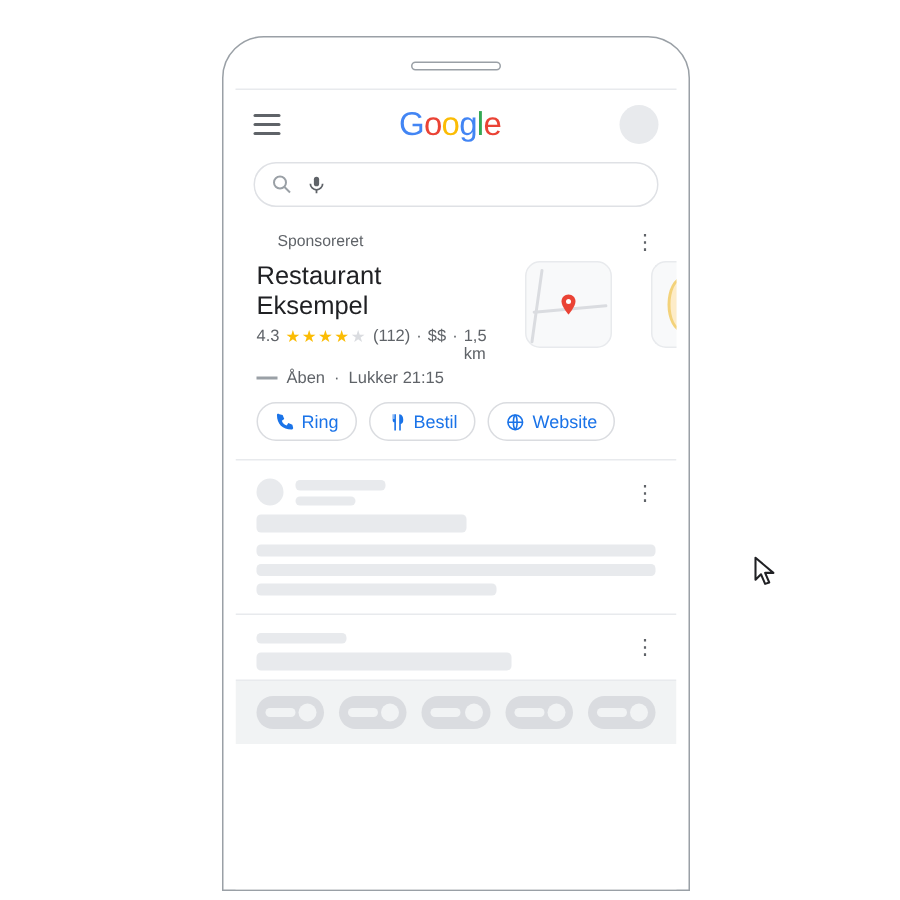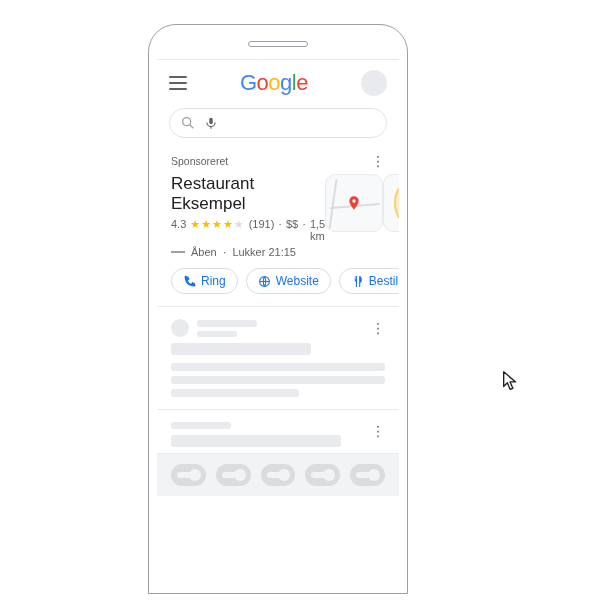--- a/index.html
+++ b/index.html
@@ -6,21 +6,21 @@
   body {
     width: 600px; height: 600px;
     background: #fff;
     font-family: Arial, Helvetica, sans-serif;
     position: relative;
     overflow: hidden;
   }
   .phone {
     position: absolute;
     left: 148px; top: 24px;
-    width: 260px; height: 570px;
+    width: 312px; height: 570px;
     border: 1.5px solid #9aa0a6;
     border-radius: 28px 28px 0 0;
     background: #fff;
     overflow: hidden;
   }
   .speaker {
     position: absolute;
     left: 50%; top: 16px;
     transform: translateX(-50%);
     width: 60px; height: 6px;
@@ -76,24 +76,24 @@
   .tab.active::after {
     content:""; position:absolute; left:0; right:0; bottom:-1px; height:3px;
     background:#1a73e8; border-radius:2px 2px 0 0;
   }
   .tab-ph { width: 30px; height: 8px; background:#e8eaed; border-radius:3px; }
   .card {
     padding: 10px 14px 12px 14px;
     border-bottom: 1px solid #e8eaed;
     position: relative;
   }
-  .sponsor-row { display:flex; justify-content:space-between; align-items:center; }
+  .sponsor-row { display:flex; justify-content:space-between; align-items:center;margin-left:14px; }
   .sponsored { font-size: 10.5px; color:#5f6368; }
   .kebab { color:#5f6368; font-size:14px; cursor:pointer; line-height:1; letter-spacing:0; }
-  .biz-row { display:flex; gap:0; margin-top:6px; }
+  .biz-row { display:flex; gap:26px; margin-top:6px; }
   .biz-col { flex:1; }
   .biz-name { font-size: 17px; color:#202124; font-weight:400; }
   .rating-row { display:flex; align-items:flex-start; gap:4px; margin-top:4px; font-size:11px; color:#5f6368; }
   .stars { color:#fbbc04; font-size:11px; letter-spacing:1px; }
   .star-gray { color:#dadce0; }
   .meta-row { display:flex; align-items:center; gap:6px; margin-top:4px; font-size:11px; color:#5f6368; }
   .dash { width:14px; height:1.5px; background:#9aa0a6; }
   .thumb {
     width: 58px; height:58px; border-radius:10px;
     border:1px solid #e8eaed; flex-shrink:0;
@@ -186,21 +186,21 @@
       <div class="sponsor-row">
         <div class="sponsored">Sponsoreret</div>
         <div class="kebab">⋮</div>
       </div>
       <div class="biz-row">
         <div class="biz-col">
           <div class="biz-name">Restaurant Eksempel</div>
           <div class="rating-row">
             <span>4.3</span>
             <span class="stars">★★★★<span class="star-gray">★</span></span>
-            <span>(191)</span>
+            <span>(112)</span>
             <span>·</span>
             <span>$$</span>
             <span>·</span>
             <span>1,5 km</span>
           </div>
           <div class="meta-row">
             <span class="dash"></span>
             <span>Åben</span>
             <span>·</span>
             <span>Lukker 21:15</span>
@@ -217,31 +217,31 @@
         </div>
       </div>
       <div class="action-row">
         <div class="pill">
           <svg viewBox="0 0 24 24" fill="#1a73e8">
               <path d="M6 2l4 1 2 5-3 2c1 3 3 5 6 6l2-3 5 2 1 4c0 1-1 2-2 2C10 21 3 14 3 3c0-1 1-2 3-1z"></path>
             </svg>
           <span>Ring</span>
         </div>
         <div class="pill">
+          <svg viewBox="0 0 24 24" fill="#1a73e8">
+              <path d="M7 2v8c0 1 1 2 2 2v10h2V2h-2v6H8V2H7zm8 0v20h2v-8c2 0 3-2 3-5s-1-7-5-7z"></path>
+            </svg>
+          <span>Bestil</span>
+        </div>
+        <div class="pill">
           <svg viewBox="0 0 24 24" fill="none" stroke="#1a73e8" stroke-width="2">
               <circle cx="12" cy="12" r="9"></circle>
               <path d="M3 12h18M12 3c3 3 3 15 0 18M12 3c-3 3-3 15 0 18"></path>
             </svg>
           <span>Website</span>
-        </div>
-        <div class="pill">
-          <svg viewBox="0 0 24 24" fill="#1a73e8">
-              <path d="M7 2v8c0 1 1 2 2 2v10h2V2h-2v6H8V2H7zm8 0v20h2v-8c2 0 3-2 3-5s-1-7-5-7z"></path>
-            </svg>
-          <span>Bestil</span>
         </div>
       </div>
     </div>
 
     <div class="result">
       <div class="kebab r-kebab">⋮</div>
       <div class="r-head">
         <div class="r-fav"></div>
         <div class="r-lines">
           <div class="ph" style="width:60px;height:7px"></div>

